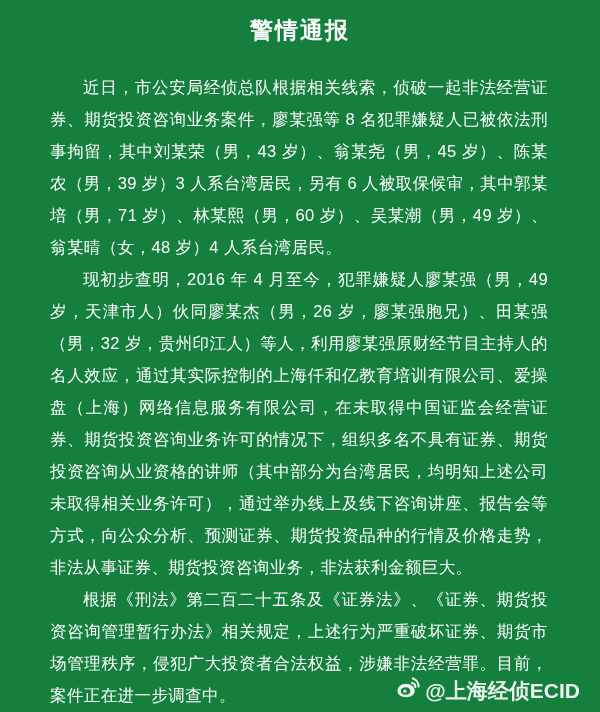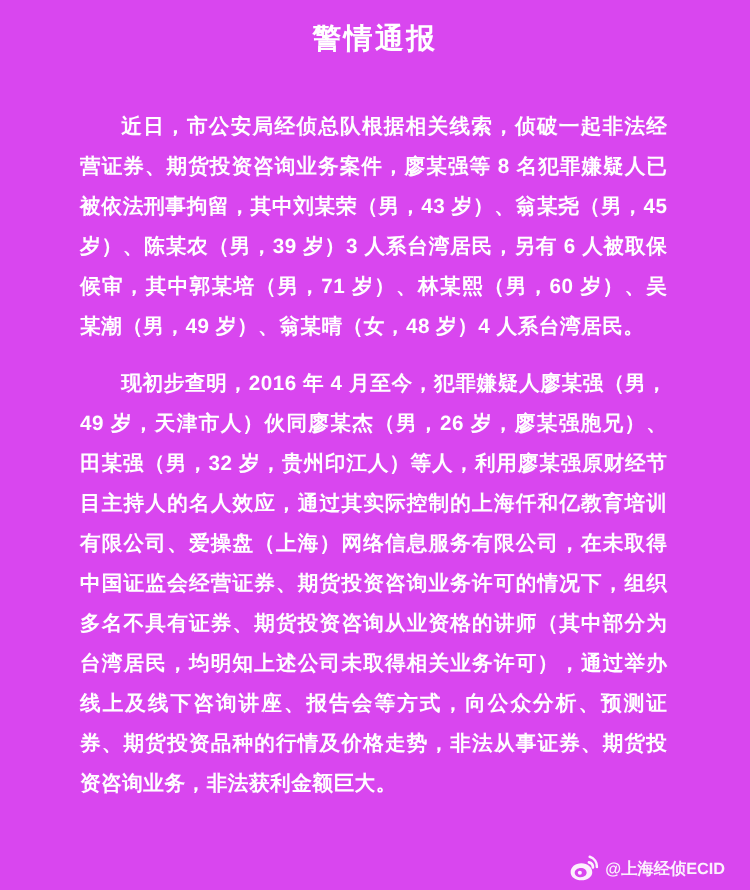--- a/index.html
+++ b/index.html
@@ -10,73 +10,74 @@
     width: 600px;
     height: 712px;
     overflow: hidden;
     background: #0565f8;
   }
   .notice {
     position: relative;
     width: 600px;
     height: 712px;
     box-sizing: border-box;
-    background: #d946ef;
+    background: #15803d;
     color: #ffffff;
     font-family: "Liberation Sans", sans-serif;
   }
   .title {
     margin: 0;
     padding-top: 15px;
     text-align: center;
     font-size: 23px;
     font-weight: 700;
     letter-spacing: 2px;
     color: #ffffff;
   }
   .body {
     padding: 25px 52px 0 50px;
   }
   .body p {
-    margin: 14px;
+    margin: 0;
     text-indent: 2em;
     text-align: justify;
     font-size: 16.5px;
     line-height: 32px;
-    font-weight: 700;
+    font-weight: 400;
     letter-spacing: 0.4px;
     color: #ffffff;
   }
   .watermark {
     position: absolute;
     right: 20px;
     bottom: 7px;
     display: flex;
-    align-items: center;
+    align-items: flex-start;
     gap: 5px;
-    font-size: 13px;
+    font-size: 21px;
     font-weight: 600;
     color: #ffffff;
     opacity: 0.92;
   }
   .wicon {
     display: inline-flex;
     align-items: center;
   }
 </style>
 </head>
 <body>
 
 <div class="notice">
 
   <h1 class="title">警情通报</h1>
 
   <div class="body">
     <p>近日，市公安局经侦总队根据相关线索，侦破一起非法经营证券、期货投资咨询业务案件，廖某强等 8 名犯罪嫌疑人已被依法刑事拘留，其中刘某荣（男，43 岁）、翁某尧（男，45 岁）、陈某农（男，39 岁）3 人系台湾居民，另有 6 人被取保候审，其中郭某培（男，71 岁）、林某熙（男，60 岁）、吴某潮（男，49 岁）、翁某晴（女，48 岁）4 人系台湾居民。</p>
     <p>现初步查明，2016 年 4 月至今，犯罪嫌疑人廖某强（男，49 岁，天津市人）伙同廖某杰（男，26 岁，廖某强胞兄）、田某强（男，32 岁，贵州印江人）等人，利用廖某强原财经节目主持人的名人效应，通过其实际控制的上海仟和亿教育培训有限公司、爱操盘（上海）网络信息服务有限公司，在未取得中国证监会经营证券、期货投资咨询业务许可的情况下，组织多名不具有证券、期货投资咨询从业资格的讲师（其中部分为台湾居民，均明知上述公司未取得相关业务许可），通过举办线上及线下咨询讲座、报告会等方式，向公众分析、预测证券、期货投资品种的行情及价格走势，非法从事证券、期货投资咨询业务，非法获利金额巨大。</p>
+    <p>根据《刑法》第二百二十五条及《证券法》、《证券、期货投资咨询管理暂行办法》相关规定，上述行为严重破坏证券、期货市场管理秩序，侵犯广大投资者合法权益，涉嫌非法经营罪。目前，案件正在进一步调查中。</p>
   </div>
 
   <div class="watermark">
     <span class="wicon">
       <svg width="23" height="21" viewBox="0 0 24 22" xmlns="http://www.w3.org/2000/svg">
         <path d="M16.5 1.5 A8.5 8.5 0 0 1 22.5 10" stroke="#ffffff" stroke-width="2.2" stroke-linecap="round" fill="none"></path>
         <path d="M15.8 6.2 A4.3 4.3 0 0 1 19.2 10.5" stroke="#ffffff" stroke-width="2.2" stroke-linecap="round" fill="none"></path>
         <path fill-rule="evenodd" clip-rule="evenodd" fill="#ffffff" d="M9.5 7 C4.2 7 0.5 10.4 0.5 14.4 C0.5 18.4 4.5 21.2 9.5 21.2 C14.6 21.2 18.6 18.3 18.6 14.4 C18.6 10.6 14.8 7 9.5 7 Z M9 18.6 C6 18.6 3.9 17 3.9 14.8 C3.9 12.6 6.2 10.8 9 10.8 C11.9 10.8 13.9 12.5 13.9 14.7 C13.9 16.9 12 18.6 9 18.6 Z"></path>
         <circle cx="8.2" cy="14.8" r="1.7" fill="#ffffff"></circle>
       </svg>

